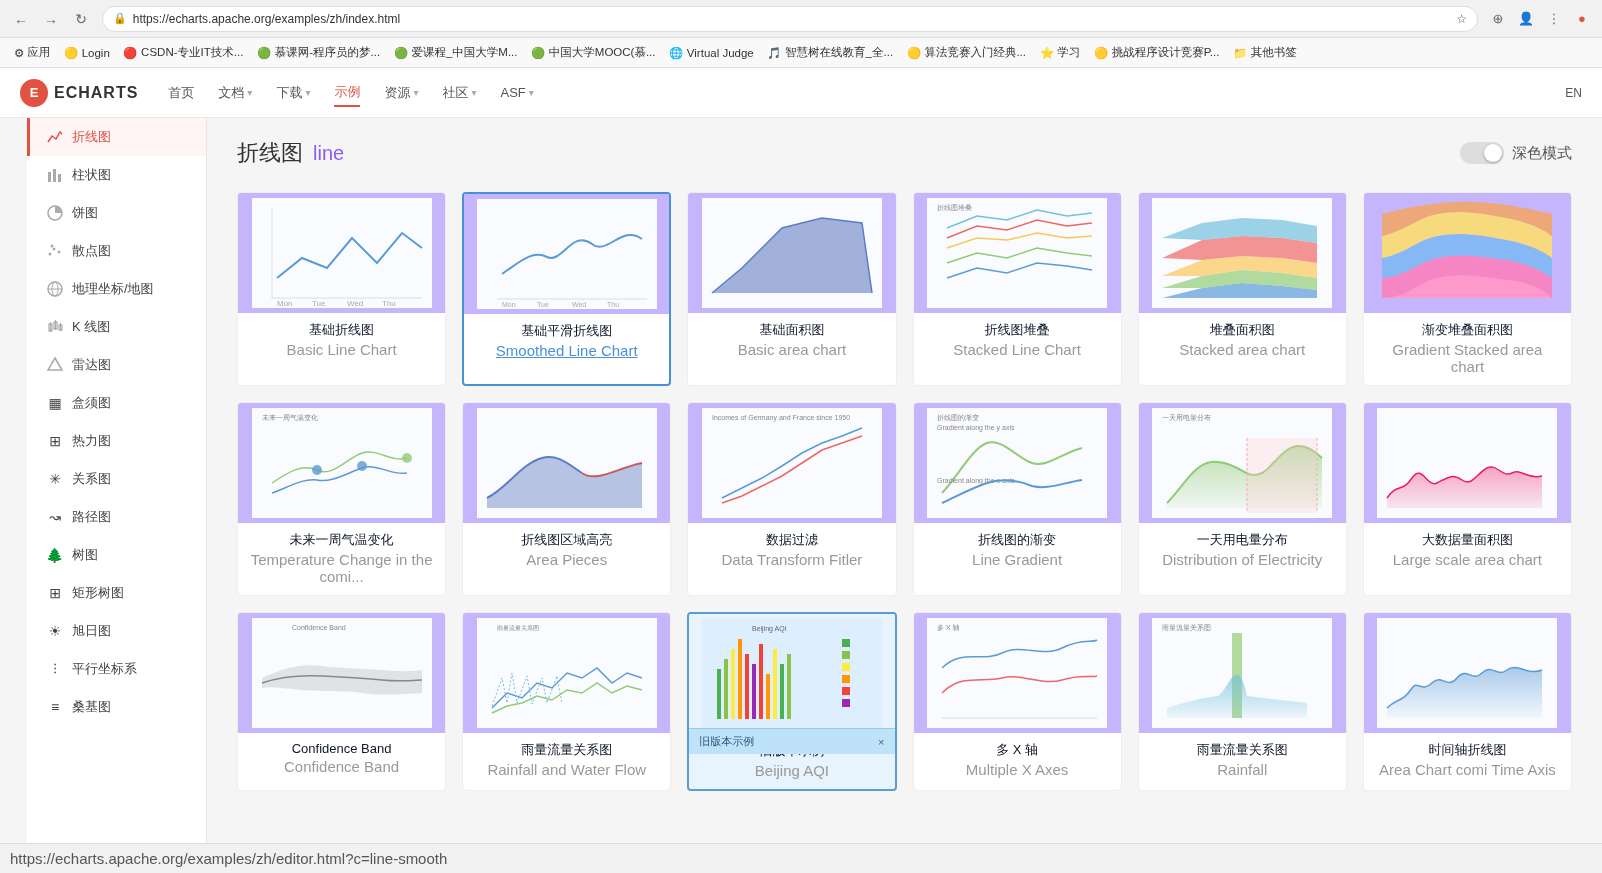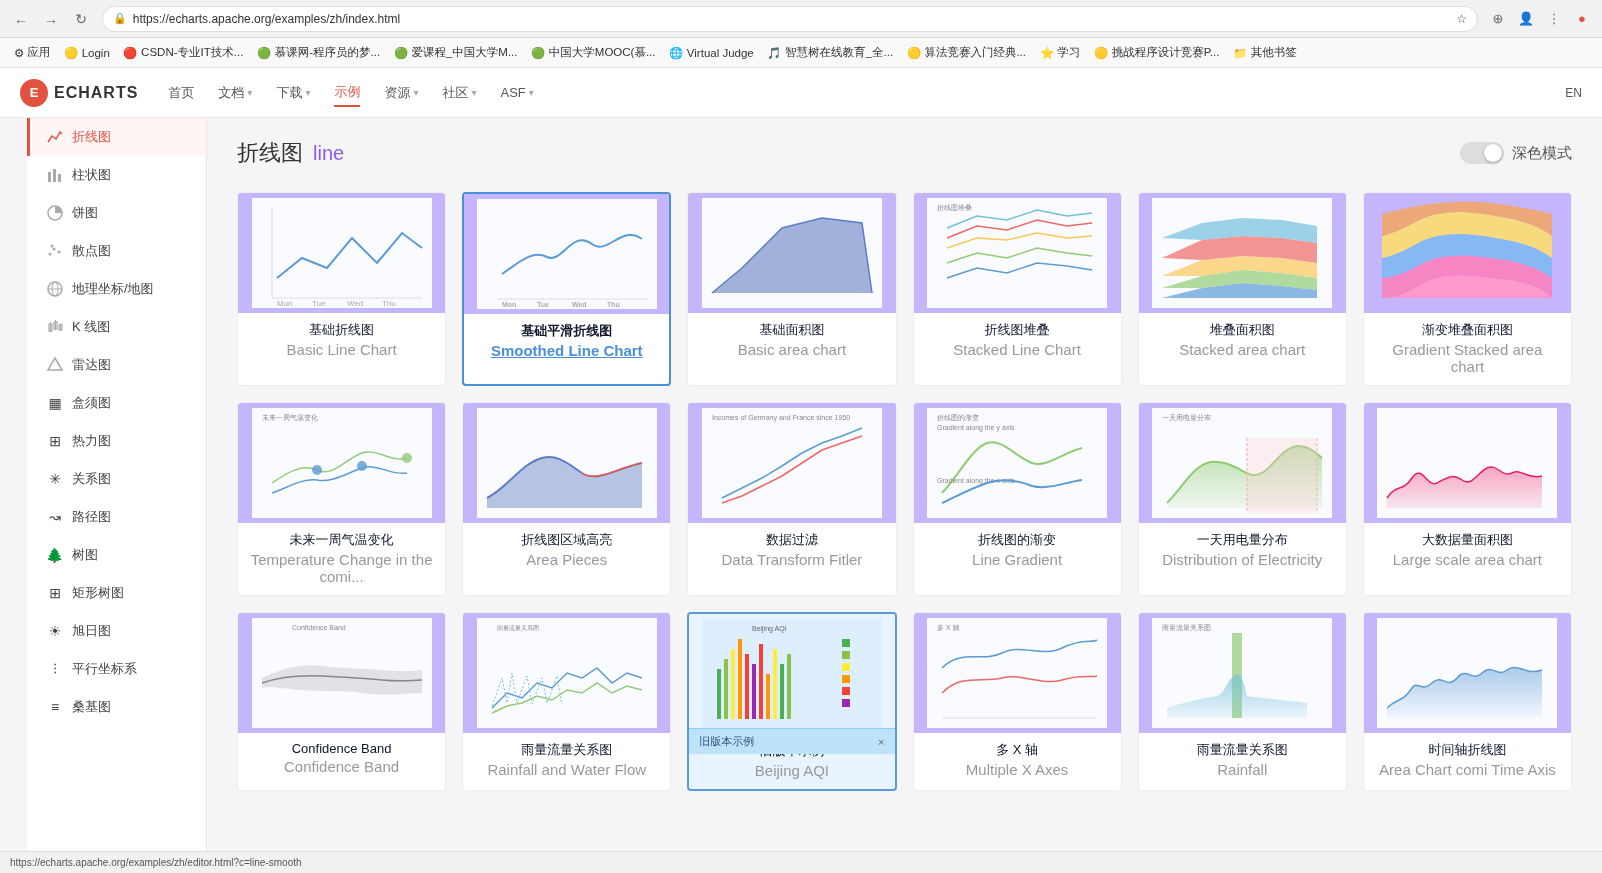--- a/index.html
+++ b/index.html
@@ -141,45 +141,45 @@
       gap: 16px;
     }
     .chart-card {
       background: white;
       border-radius: 4px;
       overflow: hidden;
       cursor: pointer;
       border: 1px solid #eee;
       transition: box-shadow 0.2s;
     }
-    .chart-card.highlighted { border: 2px solid #4a90d9; font-weight: bold; }
+    .chart-card.highlighted { border: 2px solid #4a90d9; }
     .chart-thumbnail {
       width: 100%; height: 120px; background: #c4b5fd;
       display: flex; align-items: center; justify-content: center;
       overflow: hidden; position: relative;
     }
     .chart-info { padding: 8px 10px 10px; text-align: center; }
     .chart-name-cn { font-size: 13px; color: #0f172a; margin-bottom: 2px; }
     .chart-name-en { font-size: 15px; color: #999; }
     .chart-name-en.link { color: #4a90d9; text-decoration: underline; }
 
     
     svg { display: block; }
 
     
     .status-bar {
       position: fixed;
       bottom: 0; left: 0; right: 0;
       background: #f1f1f1;
-      height: 22px;
+      height: 30px;
       border-top: 1px solid #ddd;
       display: flex;
       align-items: center;
       padding: 0 10px;
-      font-size: 10px;
+      font-size: 15px;
       color: #555;
     }
   </style>
 </head>
 <body>
 
 <div class="browser-bar">
   <div class="browser-nav-btns">
     <button class="nav-btn">←</button>
     <button class="nav-btn">→</button>

